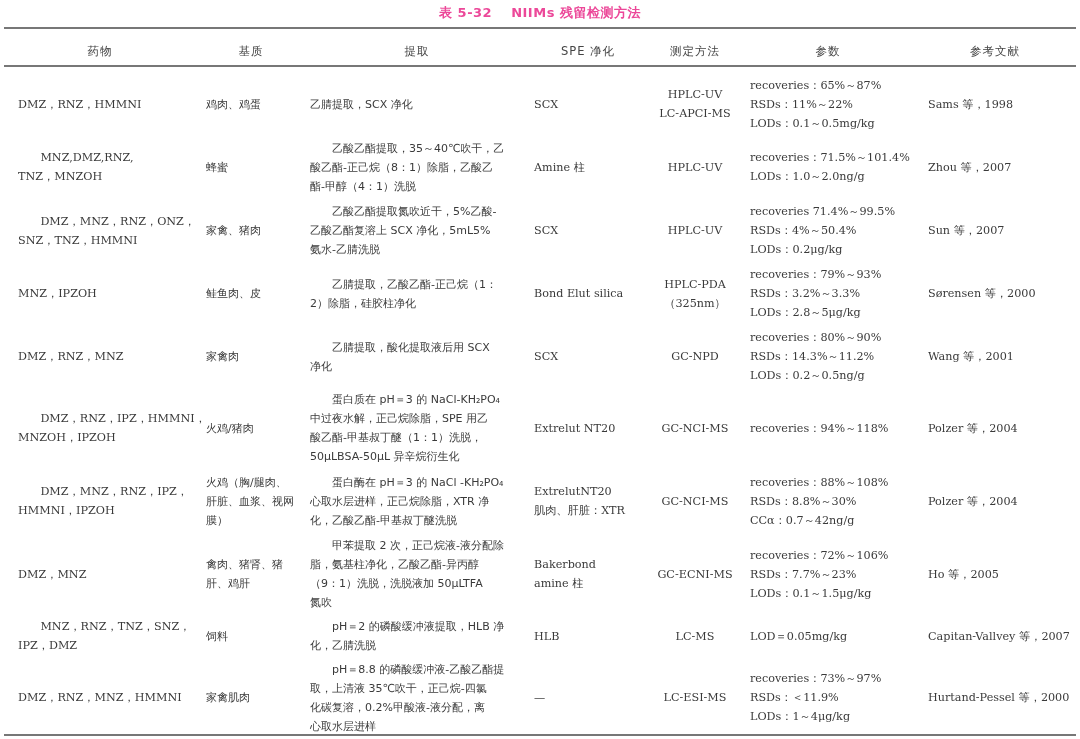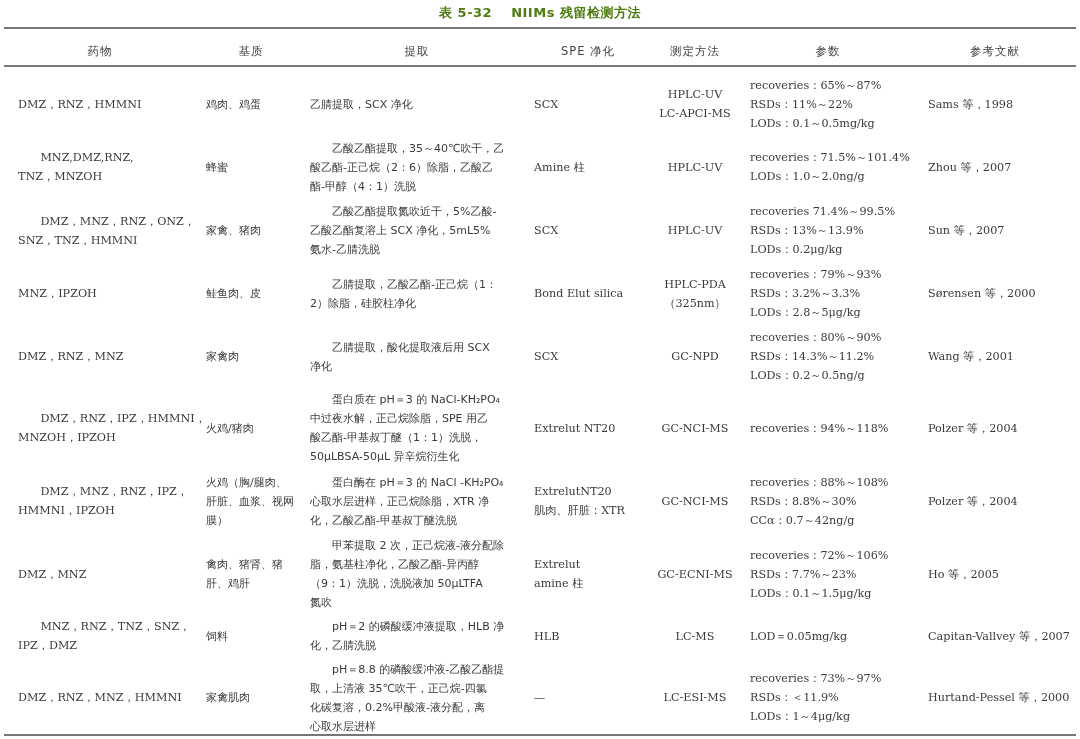--- a/index.html
+++ b/index.html
@@ -4,21 +4,21 @@
 <style>
   html, body { margin: 0; padding: 0; background: #ffffff; }
   body {
     width: 1080px; height: 739px; overflow: hidden; position: relative;
     font-family: "DejaVu Serif", "Liberation Serif", serif;
     color: #3a3a3a;
   }
   .caption {
     position: absolute; left: 0; top: 4px; width: 1080px; text-align: center;
     font-family: "DejaVu Sans", "Liberation Sans", sans-serif;
-    font-weight: bold; font-size: 13px; color: #4d7c0f; letter-spacing: 0.5px;
+    font-weight: bold; font-size: 13px; color: #ec4899; letter-spacing: 0.5px;
   }
   .caption .num { margin-right: 14px; }
   .rule {
     position: absolute; left: 4px; width: 1072px; background: #777;
   }
   .rule.top { top: 27px; height: 2px; }
   .rule.mid { top: 65px; height: 1.5px; }
   .rule.bot { top: 734px; height: 2px; }
 
   table {
@@ -106,21 +106,21 @@
       <tr style="height: 64px;">
         <td class="c-drug">
           <span class="line indent">MNZ,DMZ,RNZ,</span>
           <span class="line">TNZ，MNZOH</span>
         </td>
         <td class="matrix cn">
           <span class="line">蜂蜜</span>
         </td>
         <td class="extract cn">
           <span class="line indent">乙酸乙酯提取，35～40℃吹干，乙</span>
-          <span class="line">酸乙酯-正己烷（2：6）除脂，乙酸乙</span>
+          <span class="line">酸乙酯-正己烷（8：1）除脂，乙酸乙</span>
           <span class="line">酯-甲醇（4：1）洗脱</span>
         </td>
         <td class="spe">
           <span class="line">Amine 柱</span>
         </td>
         <td class="method">
           <span class="line">HPLC-UV</span>
         </td>
         <td class="params">
           <span class="line">recoveries：71.5%～101.4%</span>
@@ -144,21 +144,21 @@
           <span class="line">氨水-乙腈洗脱</span>
         </td>
         <td class="spe">
           <span class="line">SCX</span>
         </td>
         <td class="method">
           <span class="line">HPLC-UV</span>
         </td>
         <td class="params">
           <span class="line">recoveries 71.4%～99.5%</span>
-          <span class="line">RSDs：13%～13.9%</span>
+          <span class="line">RSDs：4%～50.4%</span>
           <span class="line">LODs：0.2μg/kg</span>
         </td>
         <td class="ref">
           <span class="line">Sun 等，2007</span>
         </td>
       </tr>
       <tr style="height: 63px;">
         <td class="c-drug">
           <span class="line">MNZ，IPZOH</span>
         </td>
@@ -277,21 +277,21 @@
           <span class="line">禽肉、猪肾、猪</span>
           <span class="line">肝、鸡肝</span>
         </td>
         <td class="extract cn">
           <span class="line indent">甲苯提取 2 次，正己烷液-液分配除</span>
           <span class="line">脂，氨基柱净化，乙酸乙酯-异丙醇</span>
           <span class="line">（9：1）洗脱，洗脱液加 50μLTFA</span>
           <span class="line">氮吹</span>
         </td>
         <td class="spe">
-          <span class="line">Extrelut</span>
+          <span class="line">Bakerbond</span>
           <span class="line">amine 柱</span>
         </td>
         <td class="method">
           <span class="line">GC-ECNI-MS</span>
         </td>
         <td class="params">
           <span class="line">recoveries：72%～106%</span>
           <span class="line">RSDs：7.7%～23%</span>
           <span class="line">LODs：0.1～1.5μg/kg</span>
         </td>

